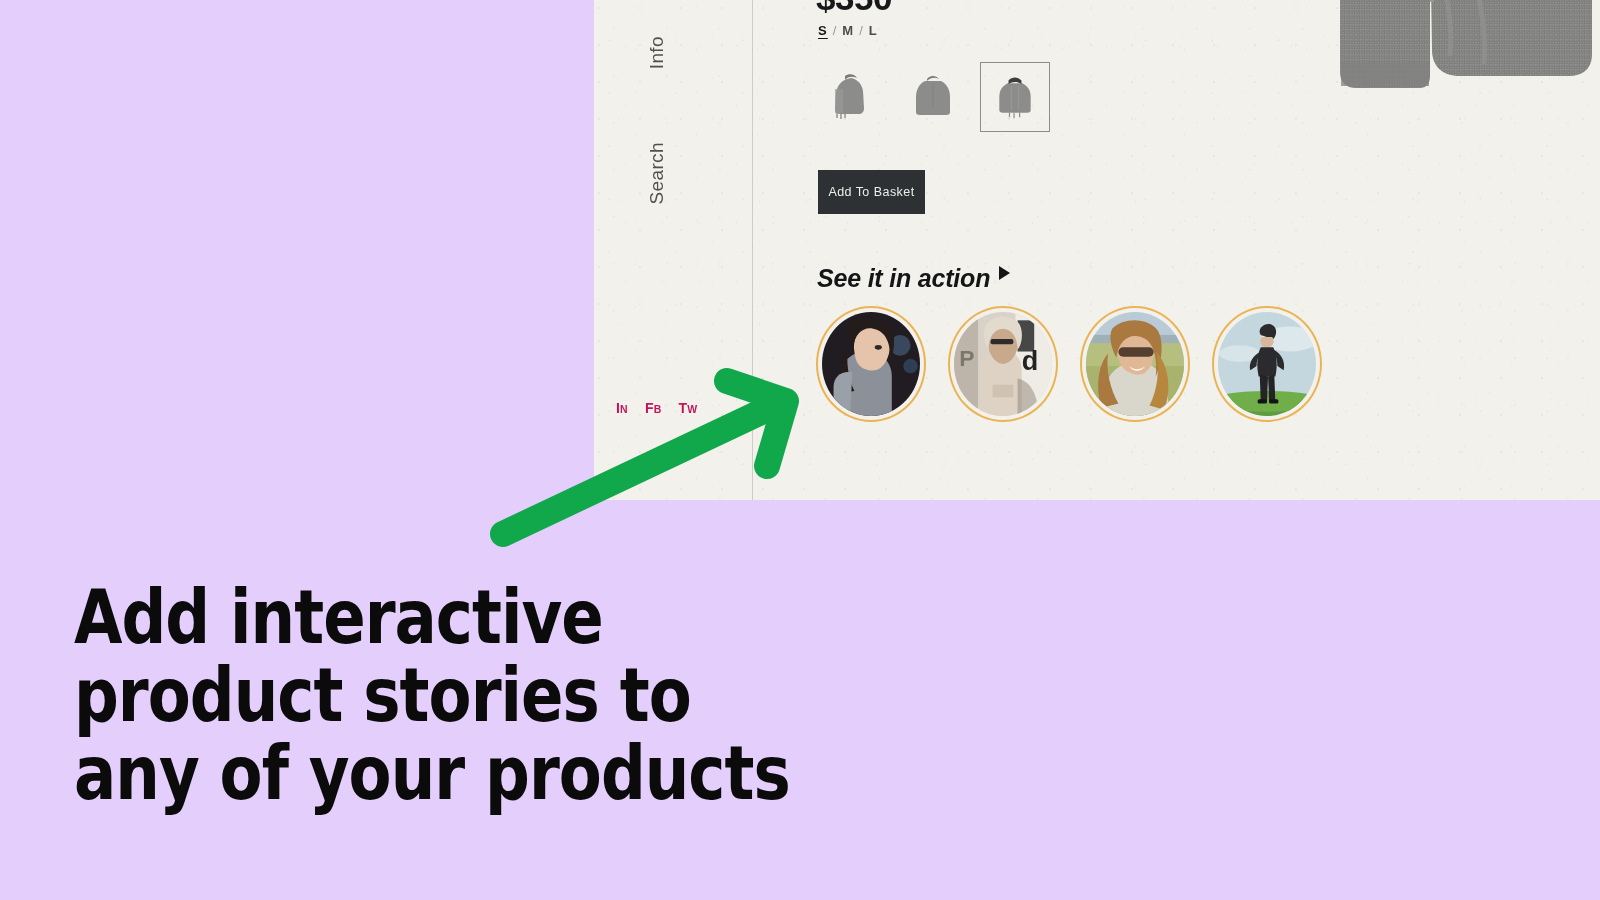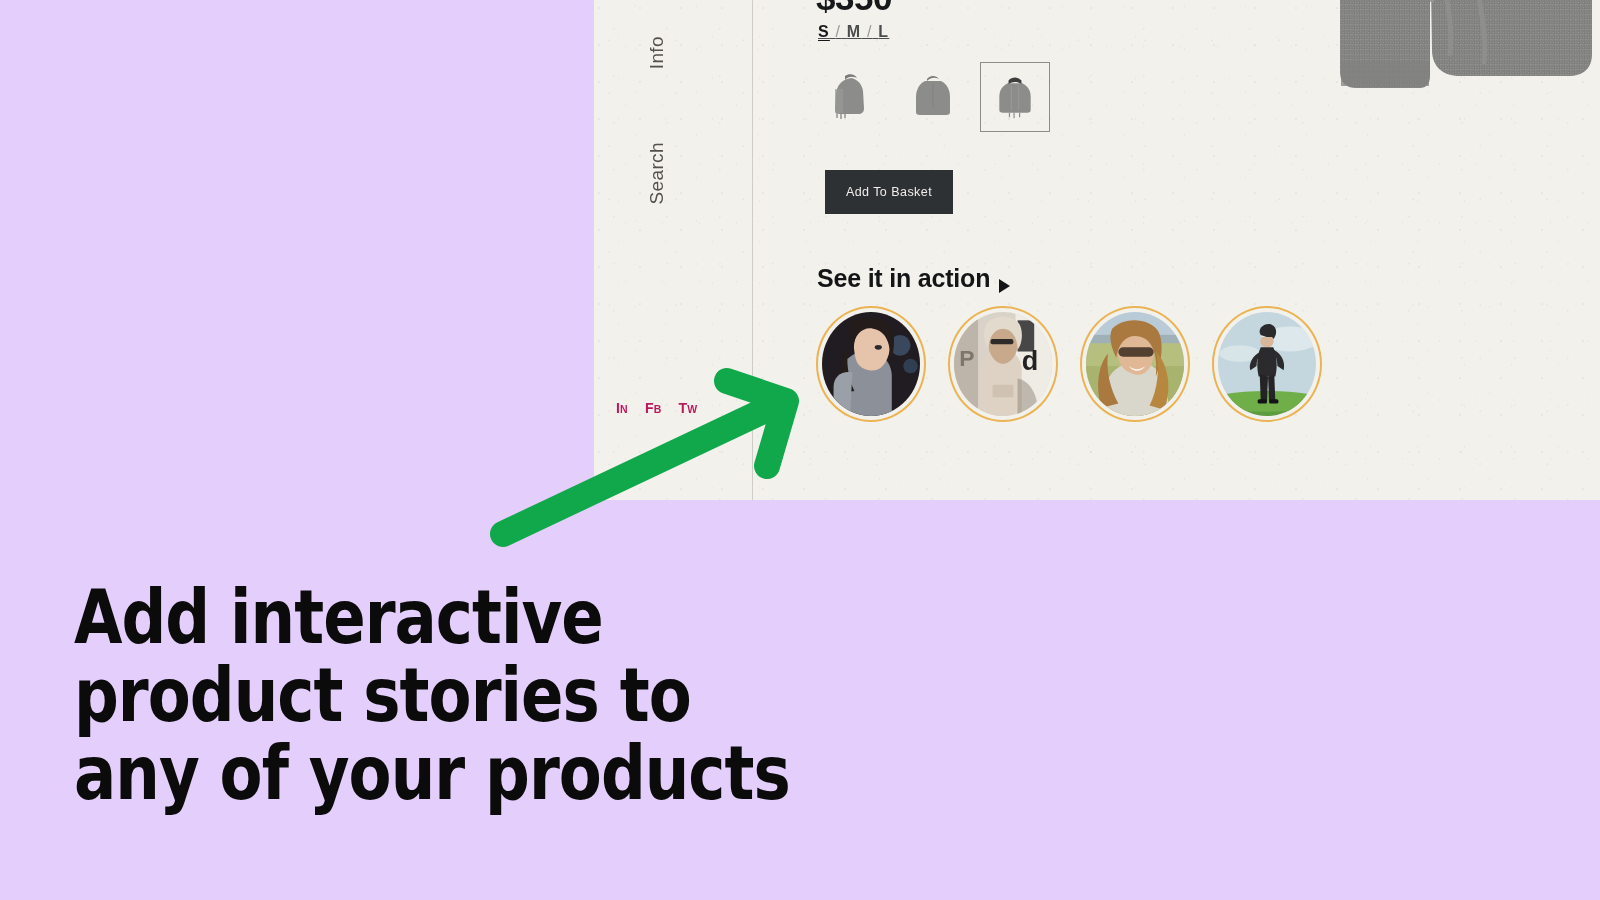--- a/index.html
+++ b/index.html
@@ -112,25 +112,24 @@
     top: -22px;
     font-size: 35px;
     font-weight: 700;
     color: #17181a;
     letter-spacing: -.5px;
   }
   .sizes {
     position: absolute;
     left: 2px;
     top: 23px;
-    font-size: 16px;
+    font-size: 13px;
     font-weight: 700;
     color: #4b4c4e;
     letter-spacing: 1.2px;
-    text-decoration: underline;
   }
   .sizes .sz { cursor: pointer; }
   .sizes .sz.active {
     color: #17181a;
     text-decoration: underline;
     text-underline-offset: 3px;
   }
   .sizes .sep { color: #9a9a98; font-weight: 400; }
 
   
@@ -153,43 +152,43 @@
     position: relative;
   }
   .thumb.selected { border-color: #8f8d88; }
   .thumb svg { display: block; }
 
   
   .basket-btn {
     position: absolute;
     left: 2px;
     top: 170px;
-    width: 128px;
+    width: 107px;
     height: 44px;
     background: #2e3134;
     color: #f0eeea;
     border: none;
     font-family: "Liberation Sans", sans-serif;
     font-size: 12.5px;
     letter-spacing: .45px;
     cursor: pointer;
     display: flex;
     align-items: center;
     justify-content: center;
-    margin-left: 7px;
   }
 
   
   .stories-head {
     position: absolute;
     left: 1px;
     top: 264px;
     display: flex;
-    align-items: flex-end;
+    align-items: flex-start;
     gap: 9px;
+    font-style: italic;
   }
   .stories-head .title {
     font-size: 25px;
     font-weight: 700;
     color: #141516;
     letter-spacing: -.2px;
   }
   .stories-head .play {
     width: 0; height: 0;
     border-left: 11px solid #141516;

